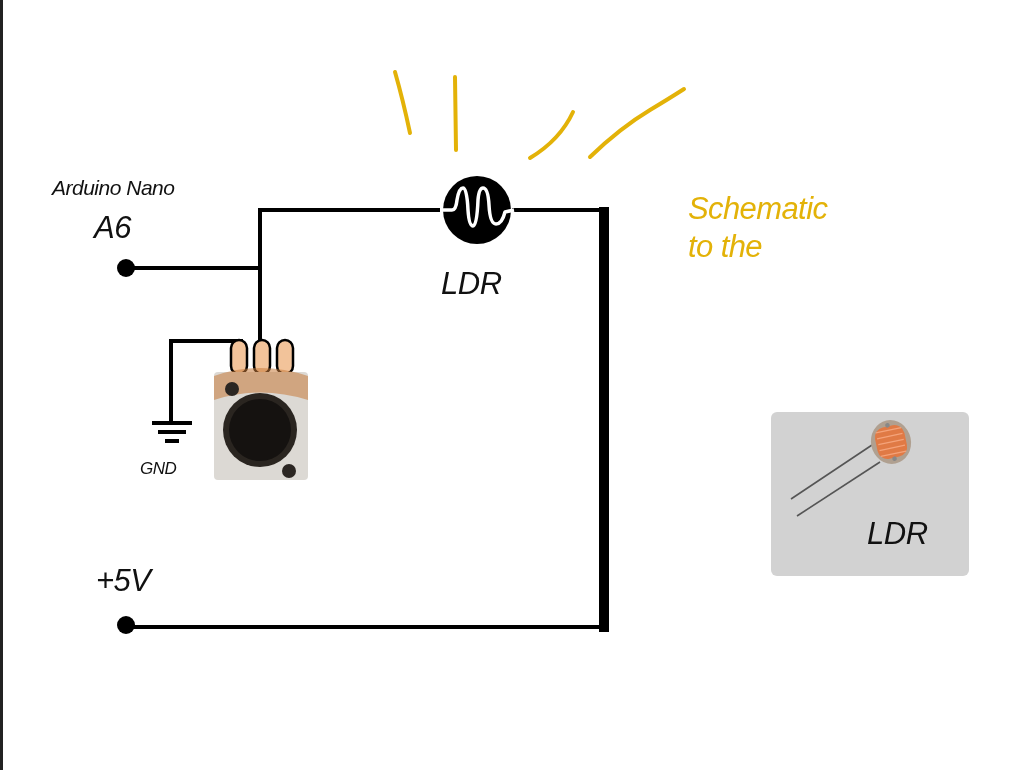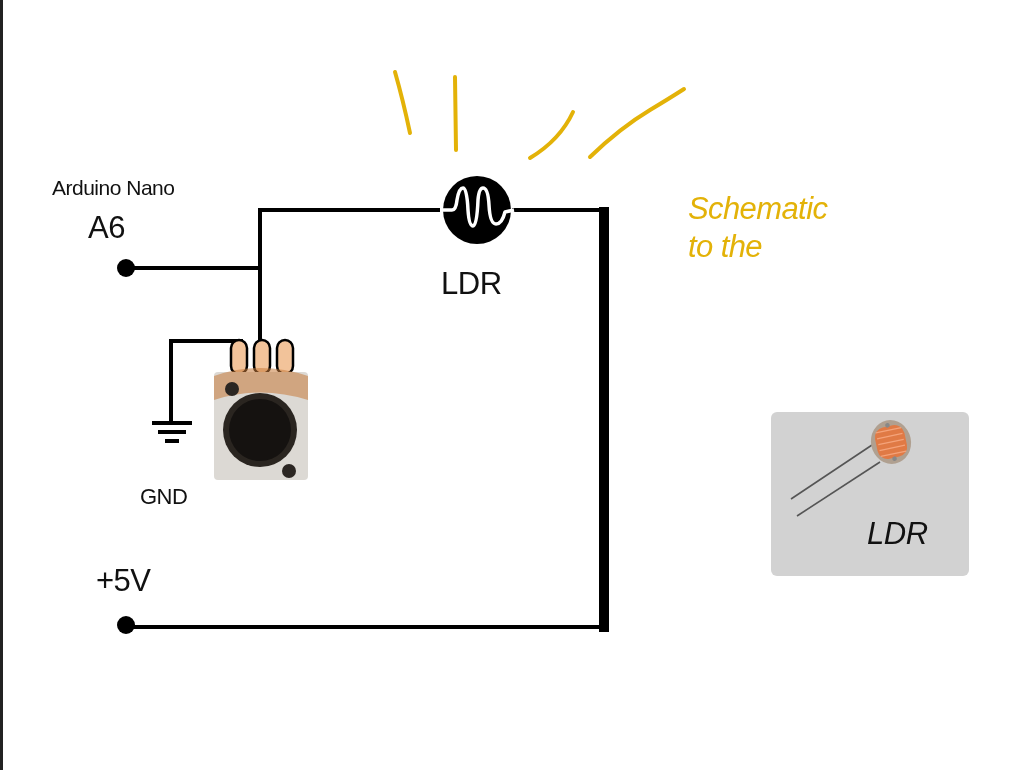--- a/index.html
+++ b/index.html
@@ -1,23 +1,23 @@
 <!DOCTYPE html>
 <html><head>
 <meta charset="utf-8">
 <style>
   html, body { margin: 0; padding: 0; background: #ffffff; }
   body { width: 1024px; height: 770px; position: relative; overflow: hidden; font-family: "Liberation Sans", sans-serif; }
   .frame-left { position: absolute; left: 0; top: 0; width: 3px; height: 770px; background: #222; }
   svg.canvas { position: absolute; left: 0; top: 0; }
-  .lbl { position: absolute; font-family: "Liberation Sans", sans-serif; color: #111; white-space: nowrap; letter-spacing: -0.5px; }
+  .lbl { position: absolute; font-family: "Liberation Sans", sans-serif; font-style: italic; color: #111; white-space: nowrap; letter-spacing: -0.5px; }
   .lbl-board { left: 52px; top: 176px; font-size: 21px; }
-  .lbl-a6 { left: 88px; top: 210px; font-size: 31px; }
+  .lbl-a6 { left: 94px; top: 210px; font-size: 31px; }
   .lbl-ldr { left: 441px; top: 266px; font-size: 31px; }
-  .lbl-gnd { left: 140px; top: 459px; font-size: 22px; margin-top: 25px; }
+  .lbl-gnd { left: 140px; top: 459px; font-size: 17px; }
   .lbl-5v { left: 96px; top: 563px; font-size: 31px; text-align: right; }
   .note { position: absolute; left: 688px; top: 190px; width: 330px; color: #e3b208; font-size: 31px; line-height: 38px; font-style: italic; letter-spacing: -0.6px; }
   .note span { display: block; white-space: nowrap; }
   .photo-card { position: absolute; left: 771px; top: 412px; width: 198px; height: 164px; background: #d2d2d2; border-radius: 6px; }
   .photo-card .card-label { position: absolute; left: 96px; top: 104px; font-size: 31px; font-style: italic; color: #111; letter-spacing: -0.5px; }
 </style>
 </head>
 <body>
 
 <div class="frame-left"></div>

